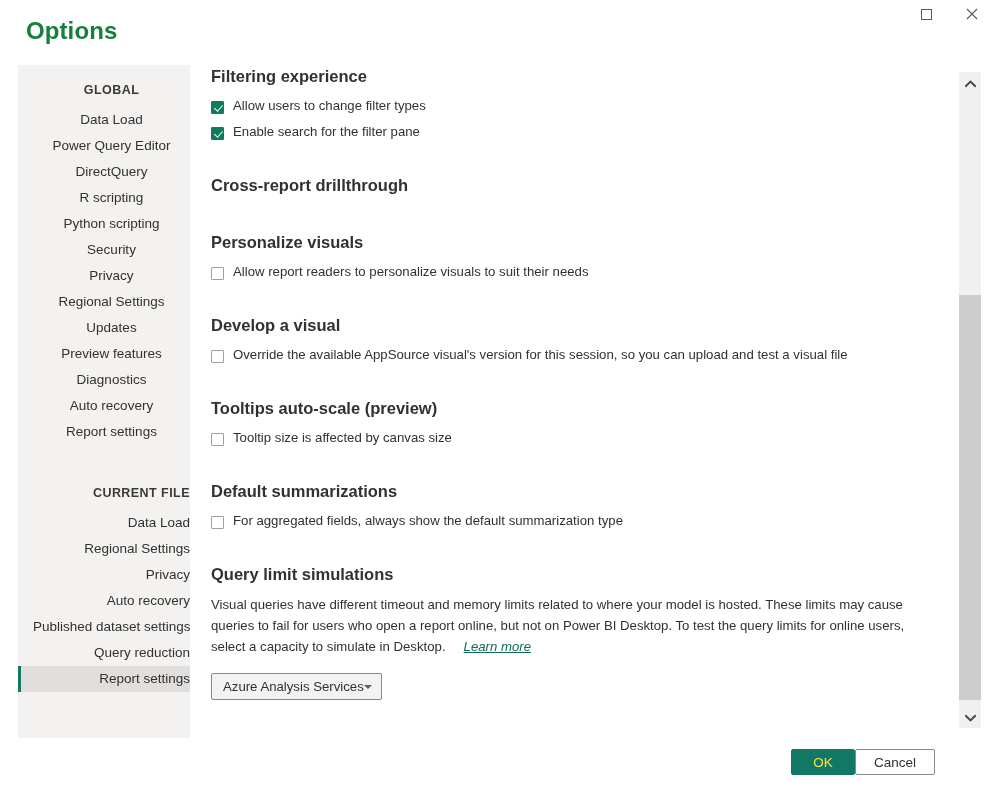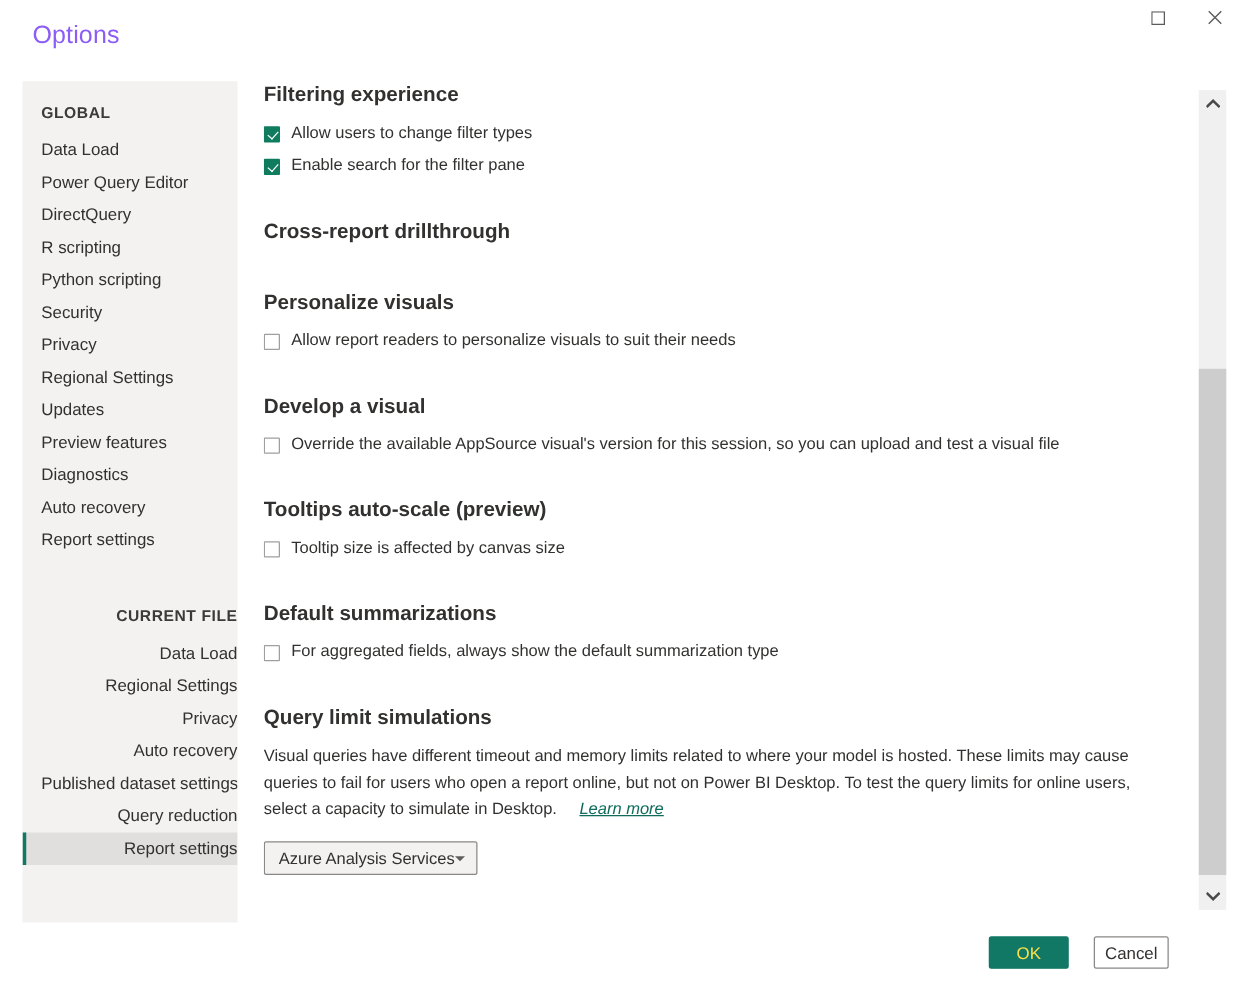--- a/index.html
+++ b/index.html
@@ -20,23 +20,23 @@
   #titlebar {
     position: absolute;
     top: 0; left: 0;
     width: 995px;
     height: 58px;
   }
   #window-title {
     position: absolute;
     left: 26px;
     top: 17px;
-    font-size: 20px;
-    font-weight: 400;
-    color: #8b5cf6;
+    font-size: 24px;
+    font-weight: 700;
+    color: #15803d;
     letter-spacing: .1px;
   }
   .win-btn {
     position: absolute;
     top: 0;
     width: 46px;
     height: 28px;
     display: flex;
     align-items: center;
     justify-content: center;
@@ -57,21 +57,21 @@
     overflow: hidden;
   }
   .nav-group-title {
     font-size: 12.5px;
     font-weight: 700;
     color: #3b3a39;
     letter-spacing: .45px;
     padding: 0 0 0 15px;
     line-height: 16px;
   }
-  #group-global { margin-top: 17px; }
+  #group-global { margin-top: 17px; text-align: center; }
   #group-current { margin-top: 40px; text-align: right; }
   .nav-list { margin-top: 9px; }
   .nav-item {
     position: relative;
     height: 26px;
     line-height: 26px;
     font-size: 13.5px;
     color: #323130;
     padding-left: 15px;
     cursor: default;
@@ -234,21 +234,21 @@
   }
   #btn-ok {
     right: 140px;
     width: 64px;
     background: #117865;
     color: #fde047;
     border: 1px solid #117865;
   }
   #btn-cancel {
     right: 60px;
-    width: 60px;
+    width: 80px;
     background: #ffffff;
     color: #323130;
     border: 1px solid #8a8886;
     margin-left: 40px;
   }
 </style>
 </head>
 <body>
 
 <div id="titlebar">

